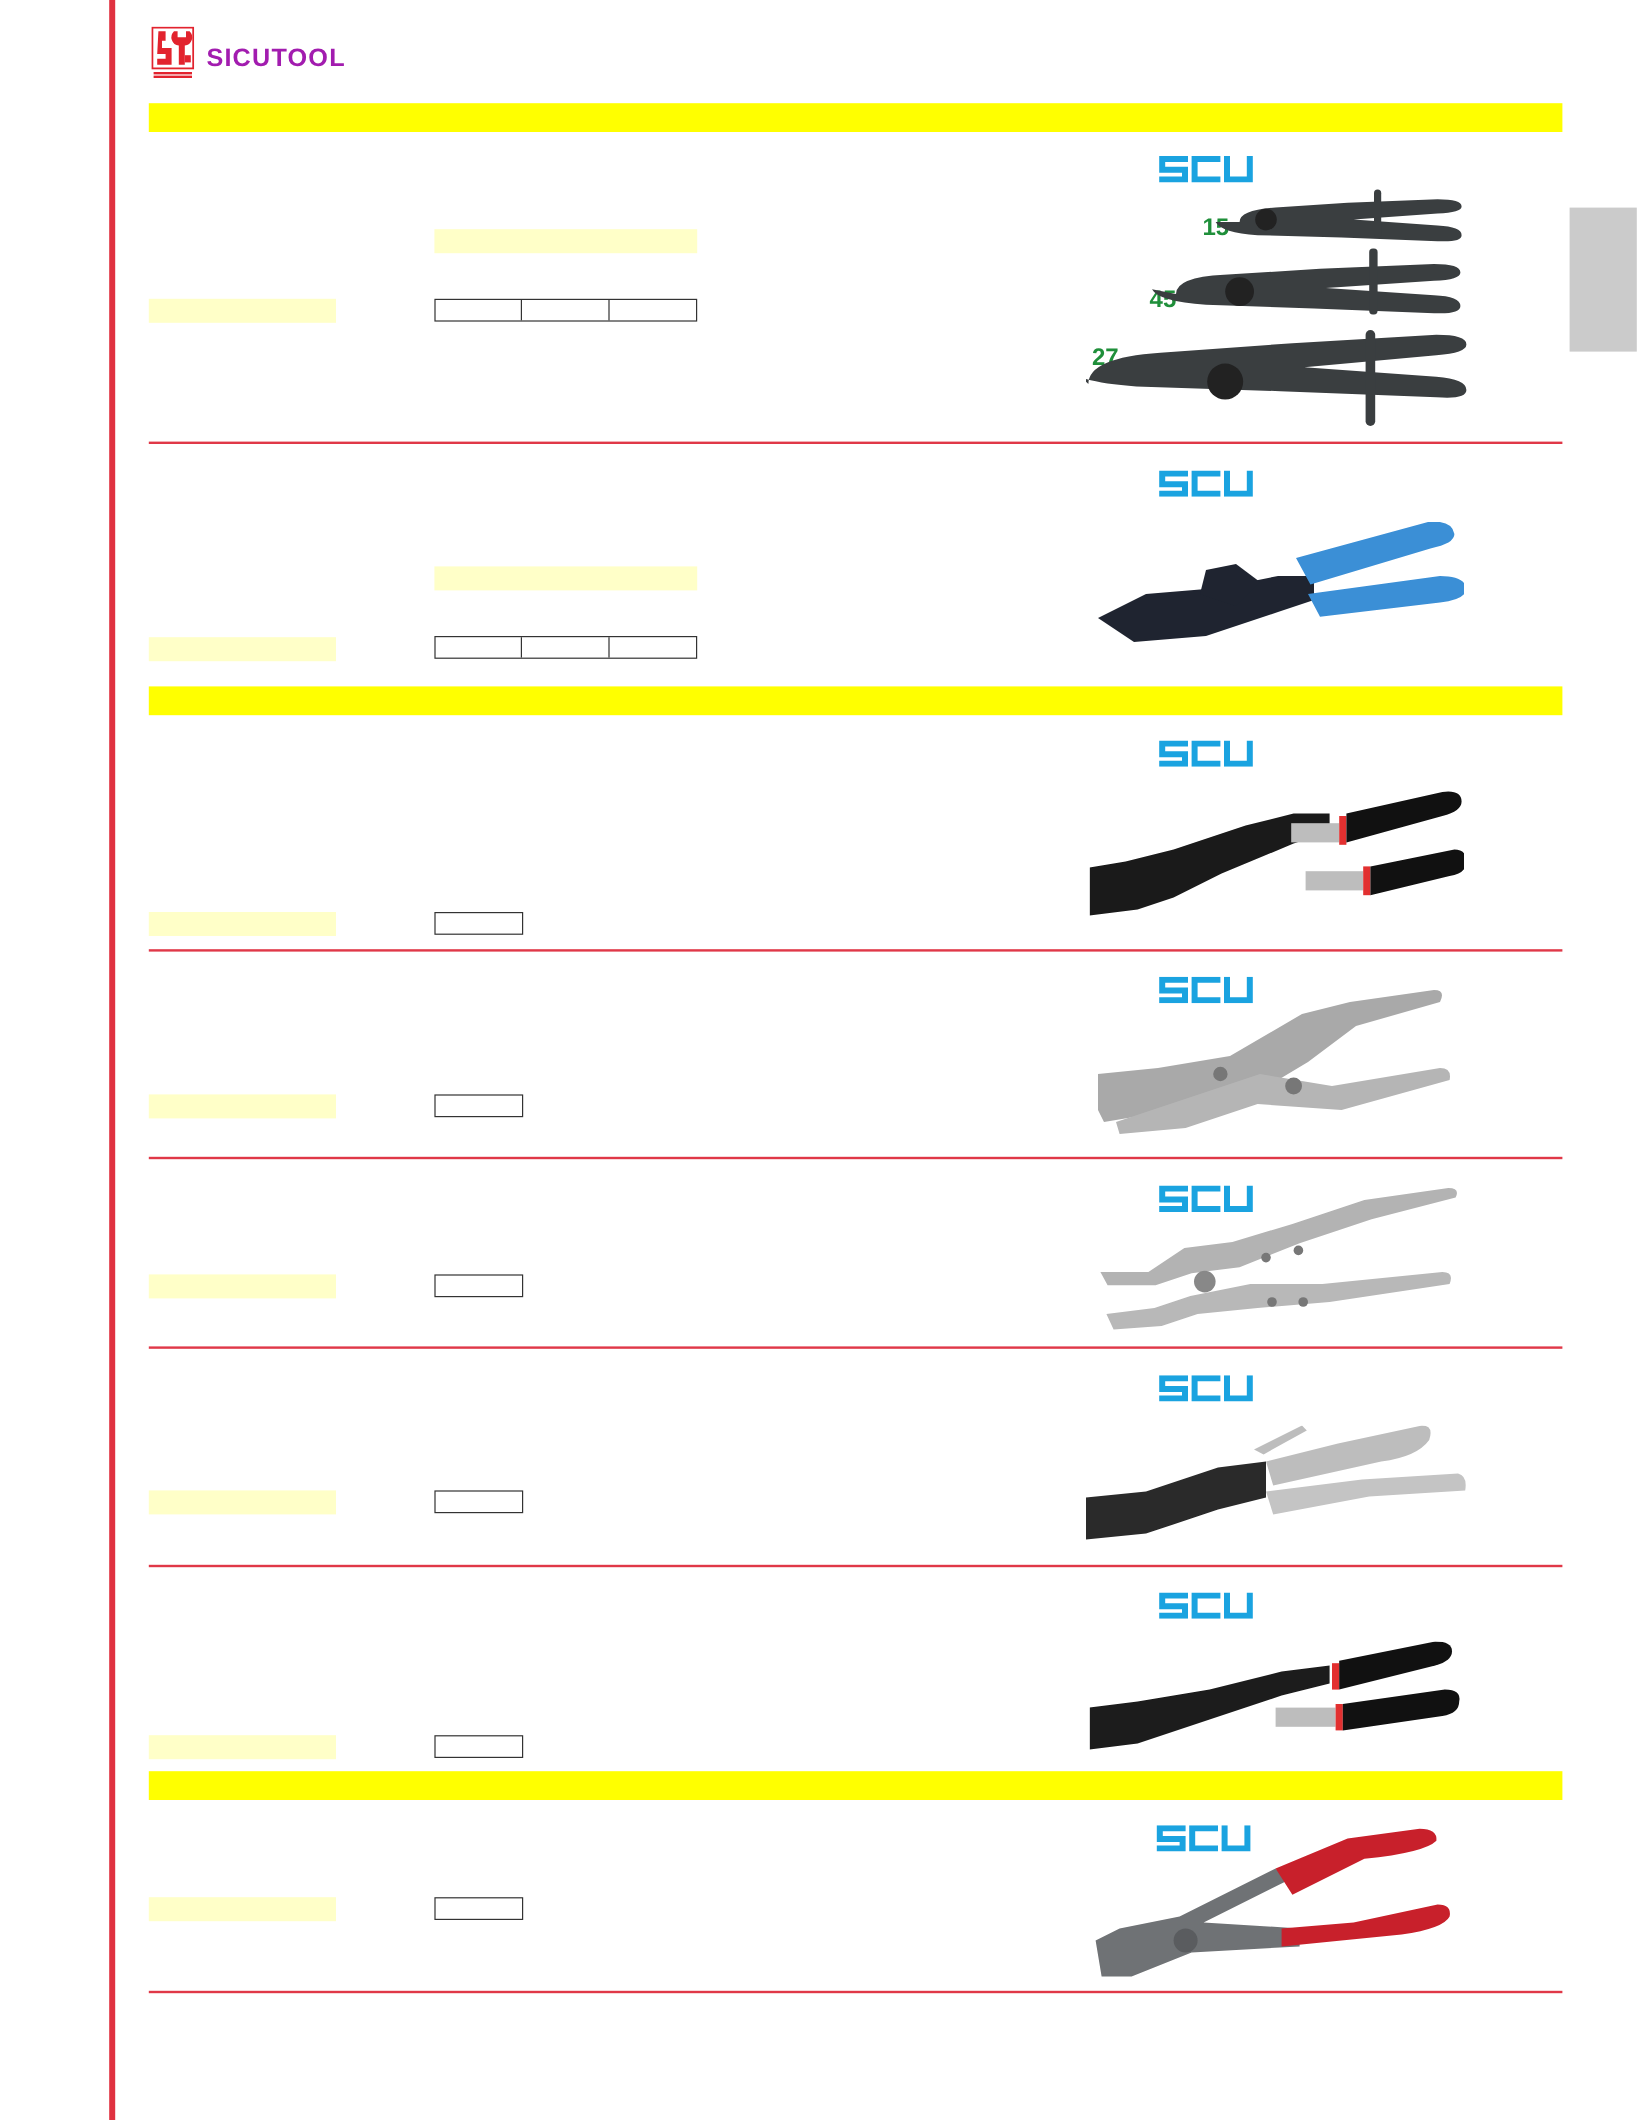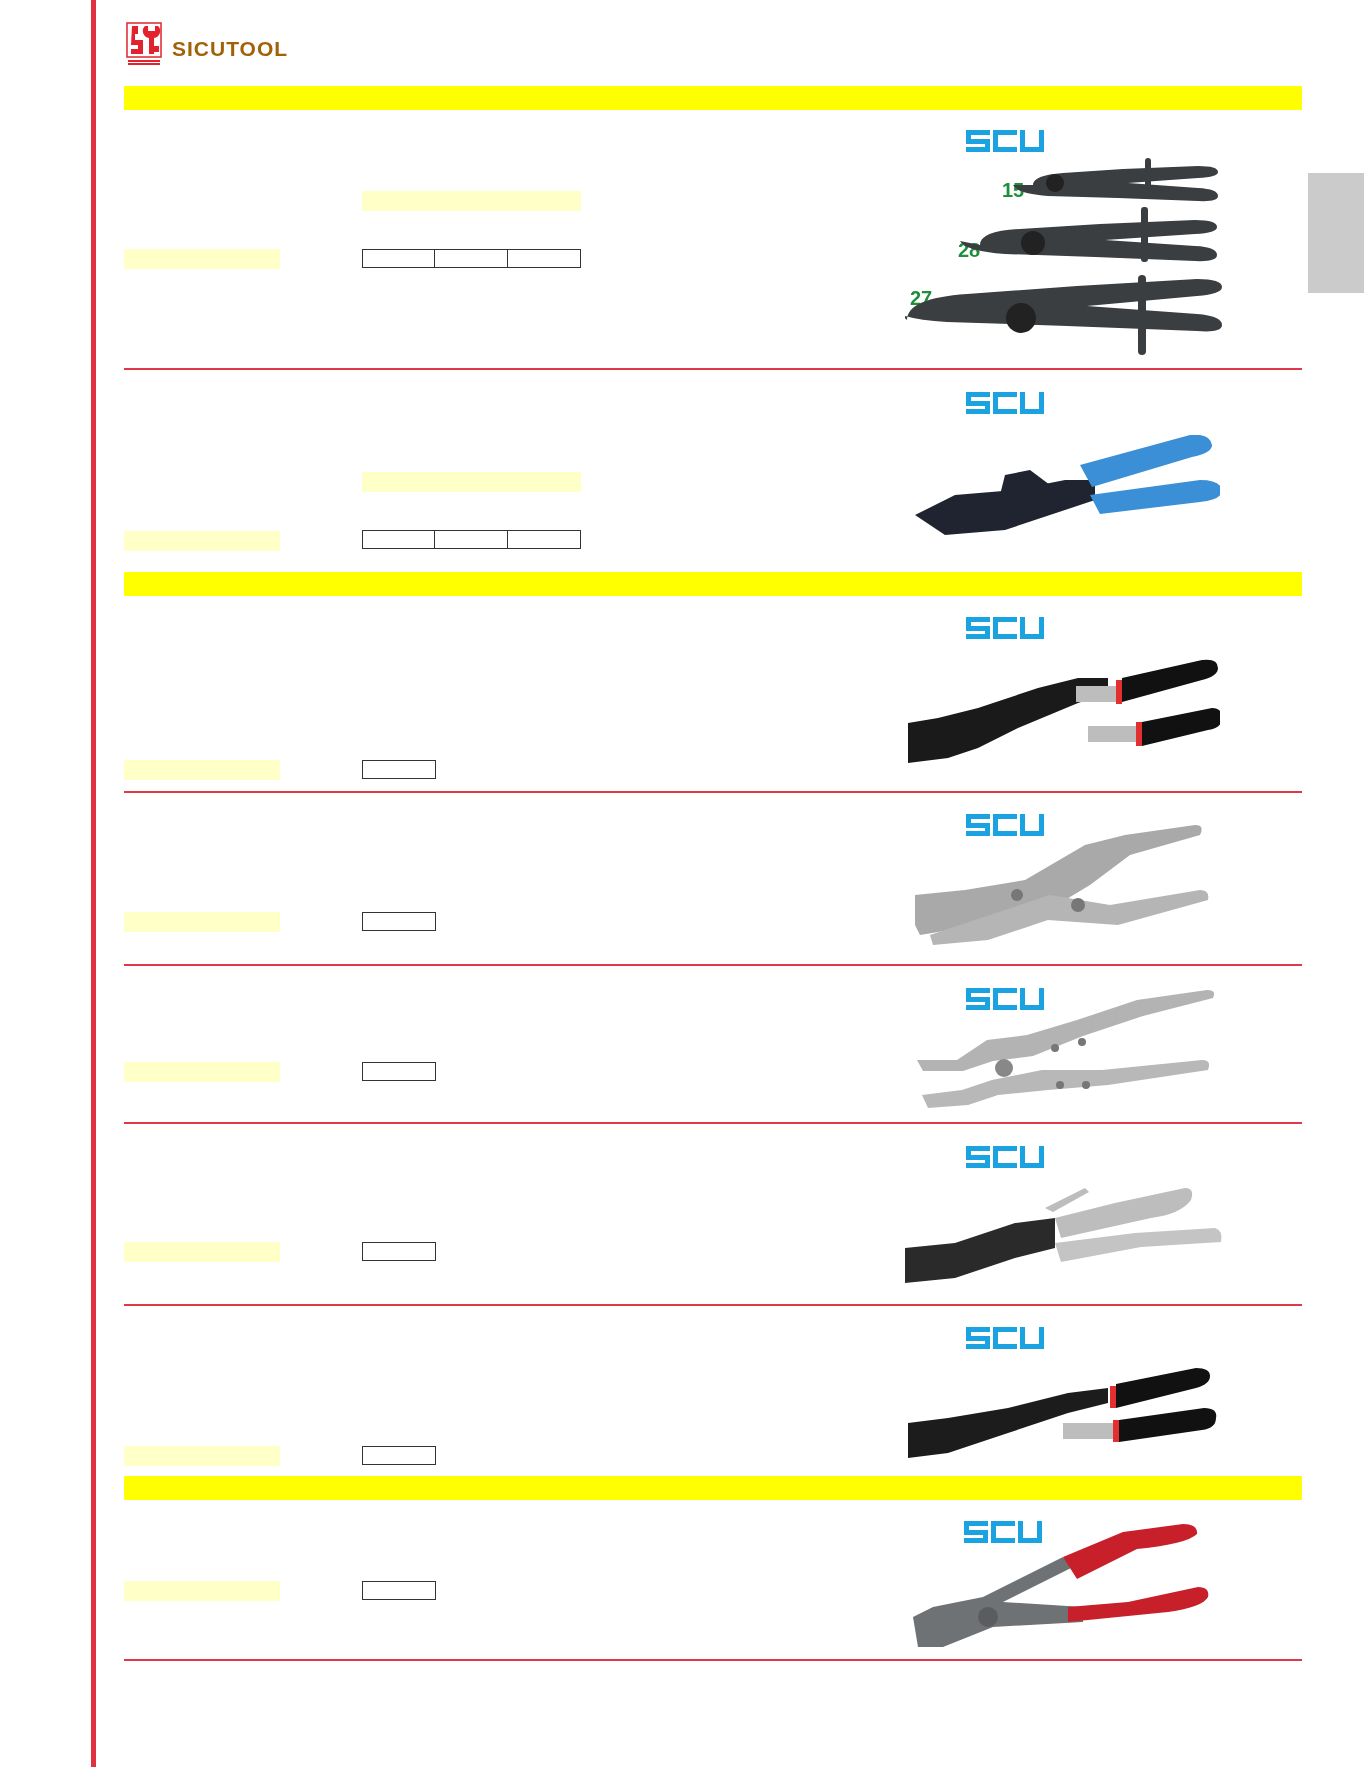--- a/index.html
+++ b/index.html
@@ -9,21 +9,21 @@
   .band { left:124px; width:1178px; height:24px; background:#ffff00; }
   .divider { left:124px; width:1178px; height:2px; background:#e03848; }
   .lbar { left:124px; width:156px; height:20px; background:#ffffc8; }
   .hl { left:362px; width:219px; height:20px; background:#ffffc8; }
   .tbl { left:362px; height:19px; border:1px solid #333; display:flex; background:#fff; box-sizing:border-box; }
   .tbl .cell { width:73px; height:100%; border-right:1px solid #333; box-sizing:border-box; }
   .tbl .cell:last-child { border-right:none; }
   .tbl.single { width:74px; }
   .tbl.triple { width:219px; }
   .side-tab { left:1308px; top:173px; width:56px; height:120px; background:#cbcbcb; }
-  .logo-text { left:172px; top:37px; font-size:21px; font-weight:bold; color:#a16207; letter-spacing:1px; }
+  .logo-text { left:172px; top:37px; font-size:21px; font-weight:bold; color:#a21caf; letter-spacing:1px; }
   .scu { width:80px; height:22px; }
   .sizelabel { font-size:20px; font-weight:bold; color:#1f8f3a; }
 </style>
 </head>
 <body>
 
 <div class="abs redrule-v"></div>
 
 <div class="abs" style="left:126px;top:22px;width:36px;height:44px;">
   <svg width="36" height="44" viewBox="0 0 36 44">
@@ -64,21 +64,21 @@
 <div class="abs lbar" style="top:249px;"></div>
 <div class="abs tbl triple" style="top:249px;">
   <div class="cell"></div>
   <div class="cell"></div>
   <div class="cell"></div>
 </div>
 <svg class="abs scu" style="left:965px;top:130px;" viewBox="0 0 78 22">
     <use href="#scu"></use>
   </svg>
 <div class="abs sizelabel" style="left:1002px;top:179px;">15</div>
-<div class="abs sizelabel" style="left:958px;top:239px;">28</div>
+<div class="abs sizelabel" style="left:958px;top:239px;">45</div>
 <div class="abs sizelabel" style="left:910px;top:287px;">27</div>
 <svg class="abs" style="left:905px;top:155px;" width="320" height="210" viewBox="0 0 320 210">
   <g fill="#3a3e40">
     <path d="M128 30 q0-10 30-12 l60-4 l75-3 q20 0 20 6 q0 5-20 6 l-70 5 l70 5 q20 1 20 8 q0 6-20 5 l-80-3 l-70-2 q-30 -2-35-11z"></path>
     <rect x="240" y="3" width="6" height="40" rx="3"></rect>
     <path d="M75 90 q0-14 40-16 l80-5 l95-4 q22 0 22 7 q0 6-22 7 l-90 6 l90 6 q22 1 22 9 q0 7-22 6 l-100-4 l-90-3 q-40 -3-45-13z"></path>
     <rect x="236" y="52" width="7" height="55" rx="3"></rect>
     <path d="M2 165 q0-22 60-26 l110-8 l120-7 q25 0 25 8 q0 7-25 9 l-110 10 l110 8 q25 2 25 11 q0 8-25 6 l-130-5 l-120-4 q-60 -4-60-20z"></path>
     <rect x="233" y="120" width="8" height="80" rx="4"></rect>
   </g>

